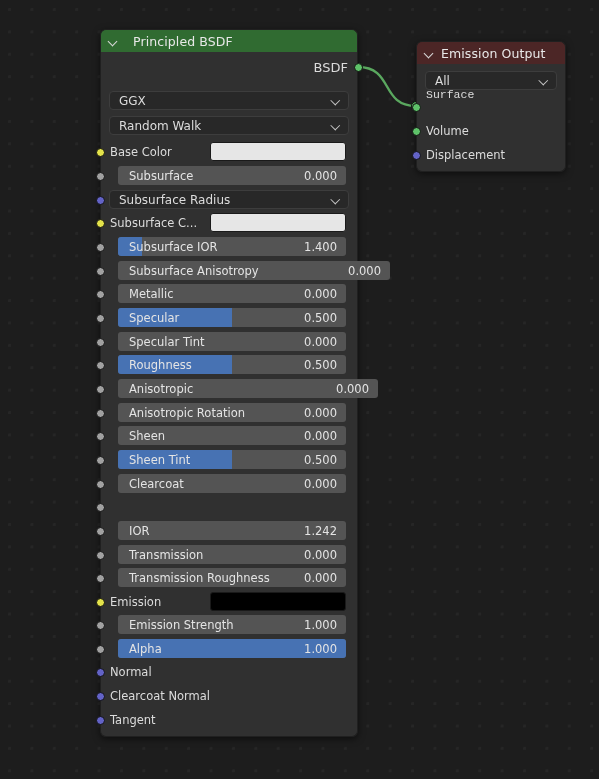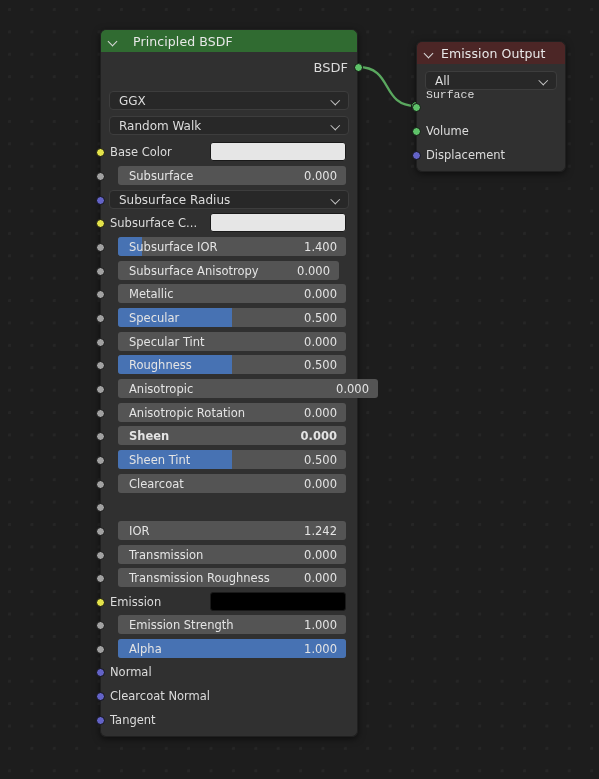--- a/index.html
+++ b/index.html
@@ -217,21 +217,21 @@
       <div class="socket sock-yellow" style="left: -4.5px; top: 189.5px;"></div>
       <div class="label-out" style="position: absolute; left: 10px; top: 187px;">Subsurface C...</div>
       <div class="swatch" style="position: absolute; left: 110px; width: 136px; top: 184px; background: rgb(230, 230, 230);"></div>
       <div class="socket sock-gray" style="left: -4.5px; top: 213.5px;"></div>
       <div class="slider" style="position: absolute; left: 18px; width: 228px; top: 208px;">
         <div class="fill" style="width: 10.5%;"></div>
         <span class="s-name">Subsurface IOR</span>
         <span class="s-val">1.400</span>
       </div>
       <div class="socket sock-gray" style="left: -4.5px; top: 237.5px;"></div>
-      <div class="slider" style="position: absolute; left: 18px; width: 221px; top: 232px; text-align: right;">
+      <div class="slider" style="position: absolute; left: 18px; width: 272px; top: 232px; text-align: right;">
         <div class="fill" style="width: 0%;"></div>
         <span class="s-name">Subsurface Anisotropy</span>
         <span class="s-val">0.000</span>
       </div>
       <div class="socket sock-gray" style="left: -4.5px; top: 260.5px;"></div>
       <div class="slider" style="position: absolute; left: 18px; width: 228px; top: 255px;">
         <div class="fill" style="width: 0%;"></div>
         <span class="s-name">Metallic</span>
         <span class="s-val">0.000</span>
       </div>
@@ -259,21 +259,21 @@
         <span class="s-name">Anisotropic</span>
         <span class="s-val">0.000</span>
       </div>
       <div class="socket sock-gray" style="left: -4.5px; top: 379.5px;"></div>
       <div class="slider" style="position: absolute; left: 18px; width: 228px; top: 374px;">
         <div class="fill" style="width: 0%;"></div>
         <span class="s-name">Anisotropic Rotation</span>
         <span class="s-val">0.000</span>
       </div>
       <div class="socket sock-gray" style="left: -4.5px; top: 402.5px;"></div>
-      <div class="slider" style="position: absolute; left: 18px; width: 228px; top: 397px; font-weight: bold;">
+      <div class="slider" style="position: absolute; left: 18px; width: 228px; top: 397px;">
         <div class="fill" style="width: 0%;"></div>
         <span class="s-name">Sheen</span>
         <span class="s-val">0.000</span>
       </div>
       <div class="socket sock-gray" style="left: -4.5px; top: 426.5px;"></div>
       <div class="slider" style="position: absolute; left: 18px; width: 228px; top: 421px;">
         <div class="fill" style="width: 50%;"></div>
         <span class="s-name">Sheen Tint</span>
         <span class="s-val">0.500</span>
       </div>

